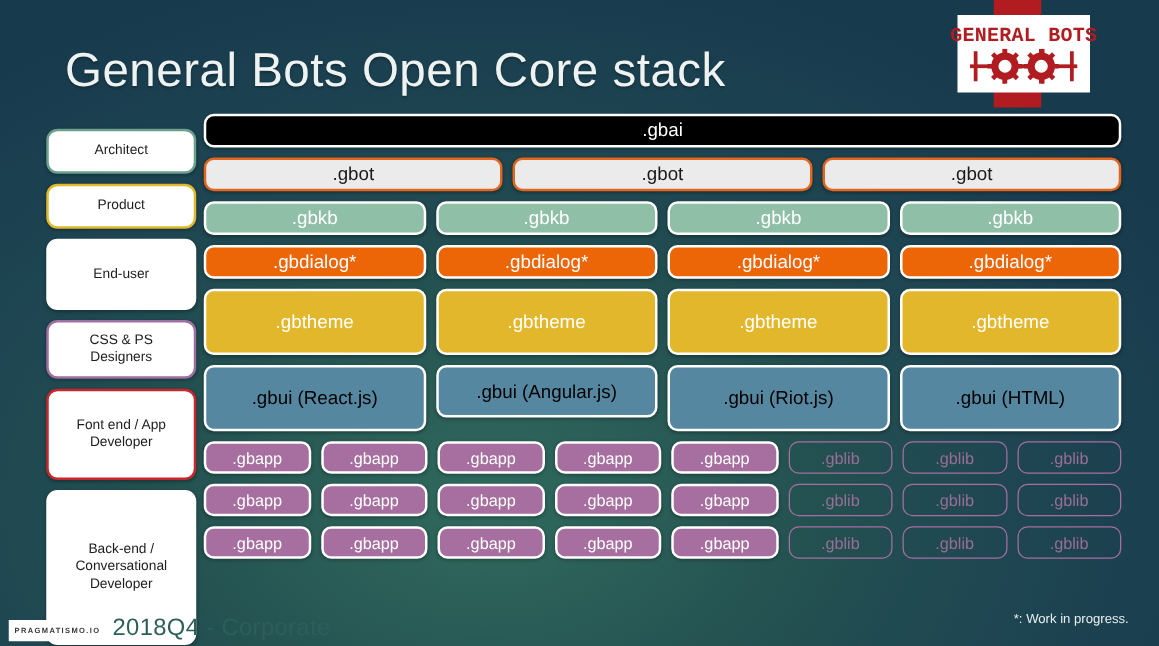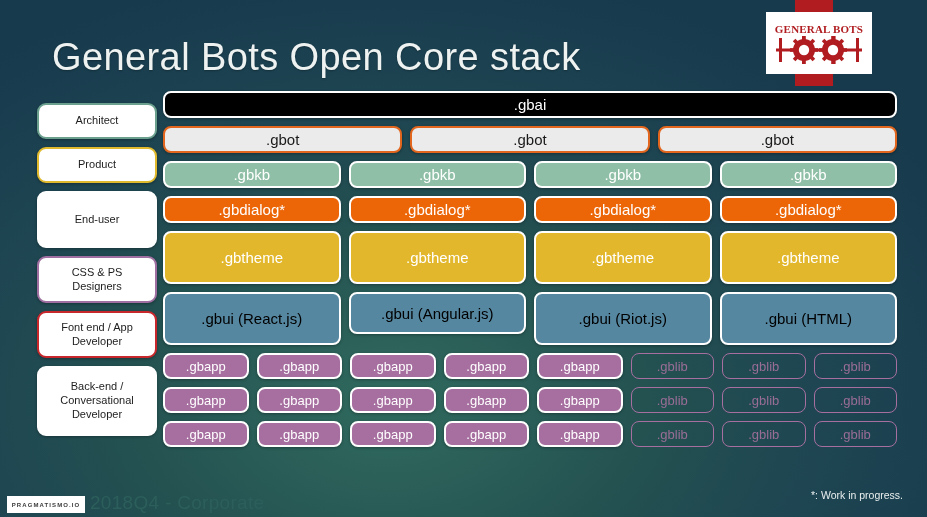--- a/index.html
+++ b/index.html
@@ -21,22 +21,22 @@
     position:absolute; left:795px; top:0; width:38px; height:86px;
     background:#b01c20;
   }
   #logo-box{
     position:absolute; left:766px; top:12px; width:106px; height:62px;
     background:#ffffff;
     display:flex; flex-direction:column; align-items:center; justify-content:center;
     gap:1px;
   }
   #logo-text{
-    font-family:Liberation Serif, serif;
-    font-weight:bold; font-size:11px; letter-spacing:0.2px;
+    font-family:Liberation Mono, monospace;
+    font-weight:bold; font-size:16px; letter-spacing:0.2px;
     color:#b01c20; white-space:nowrap;
   }
   #logo-gears{ display:block; }
   
   #title{
     position:absolute; left:52px; top:36px;
     font-size:38px; font-weight:400; letter-spacing:0.4px;
     color:#eef3f2;
     text-shadow:0 1px 2px rgba(0,0,0,.28);
     white-space:nowrap;
@@ -137,23 +137,23 @@
   </div>
 
   <div id="title">General Bots Open Core stack</div>
 
   <div id="labels">
       <div class="lbl" style="height: 26px; margin-bottom: 8px; border: 2px solid rgb(106, 160, 141); white-space: pre-line;">Architect</div>
       <div class="lbl" style="height: 26px; margin-bottom: 8px; border: 2px solid rgb(224, 185, 44); white-space: pre-line;">Product</div>
       <div class="lbl" style="height: 57px; margin-bottom: 8px; border: 2px solid rgb(255, 255, 255); white-space: pre-line;">End-user</div>
       <div class="lbl" style="height: 47px; margin-bottom: 8px; border: 2px solid rgb(158, 111, 160); white-space: pre-line;">CSS &amp; PS
 Designers</div>
-      <div class="lbl" style="height: 47px; margin-bottom: 8px; border: 2px solid rgb(200, 40, 44); white-space: pre-line;">Font end / App
+      <div class="lbl" style="height: 73px; margin-bottom: 8px; border: 2px solid rgb(200, 40, 44); white-space: pre-line;">Font end / App
 Developer</div>
-      <div class="lbl" style="height: 70px; margin-bottom: 0px; border: 2px solid rgb(255, 255, 255); white-space: pre-line;">Back-end  /
+      <div class="lbl" style="height: 124px; margin-bottom: 0px; border: 2px solid rgb(255, 255, 255); white-space: pre-line;">Back-end  /
 Conversational
 Developer</div>
     </div>
 
   <div id="grid">
       <div class="row" style="margin-bottom: 8px;">
         <div class="cell c-gbai" style="height: 27px;">.gbai</div>
       </div>
       <div class="row" style="margin-bottom: 8px;">
         <div class="cell c-gbot" style="height: 27px;">.gbot</div>

